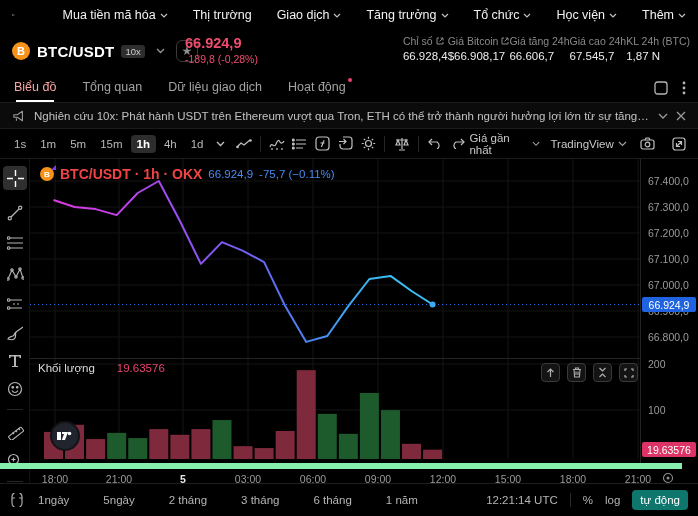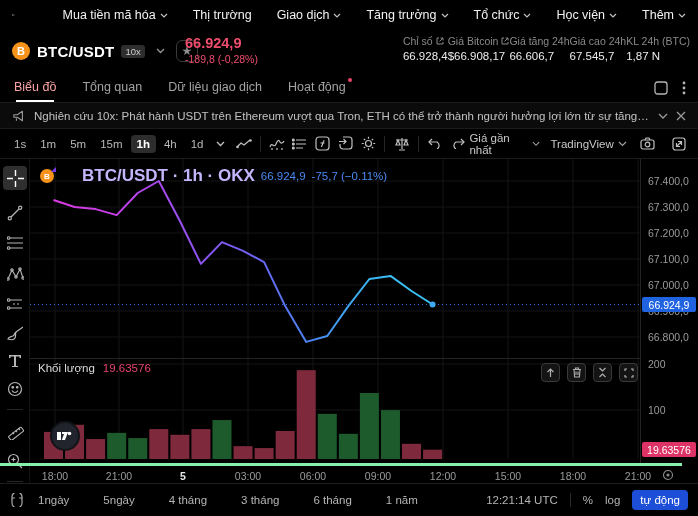--- a/index.html
+++ b/index.html
@@ -58,48 +58,48 @@
   .tools { position:absolute; left:0; top:0; bottom:0; width:30px; border-right:1px solid #141414; }
   .tool { position:absolute; left:3px; width:24px; height:24px; border-radius:4px; display:flex; align-items:center;
     justify-content:center; color:#b5b5b5; cursor:pointer; }
   .tool.active { background:#2f2f2f; color:#fff; }
   .tool-div { position:absolute; left:7px; width:16px; height:1px; background:#262626; }
   #chart-svg { position:absolute; left:30px; top:0; cursor:crosshair; }
   .pricescale { position:absolute; left:640px; top:0; width:58px; height:304px; border-left:1px solid #232323; }
   .pslabel { position:absolute; left:7px; color:#9a9a9a; font-size:10.5px; white-space:nowrap; }
   .badge { position:absolute; left:1px; right:2px; height:15px; border-radius:2px; color:#fff; font-size:10.5px;
     display:flex; align-items:center; justify-content:center; }
-  .timeaxis { position:absolute; left:0; right:16px; top:304px; height:18px; border-top:3px solid #86efac; }
+  .timeaxis { position:absolute; left:0; right:16px; top:304px; height:18px; border-top:6px solid #86efac; }
   .tlabel { position:absolute; top:4px; transform:translateX(-50%); color:#9a9a9a; font-size:10.5px; }
   .tlabel.major { color:#e8e8e8; font-weight:bold; }
   .axis-target { position:absolute; right:8px; top:3px; color:#8f8f8f; cursor:pointer; }
   .legend { position:absolute; left:40px; top:7px; display:flex; align-items:center; gap:6px; }
   .legend .coin { width:14px; height:14px; font-size:8px; position:relative; }
   .legend .coin i { position:absolute; right:-2px; top:-2px; width:0; height:0;
     border-left:5px solid transparent; border-top:5px solid #7b3df0; transform:rotate(90deg); }
-  .legend .ttl { color:#c4b5fd; font-size:17px; font-weight:bold;margin-left:22px; }
+  .legend .ttl { color:#ef4444; font-size:14px; font-weight:bold; }
   .legend .pv { color:#4a8af2; font-size:11.5px; }
-  .vol-legend { position:absolute; left:38px; top:203px; display:flex; gap:8px; font-size:11.5px; }
+  .vol-legend { position:absolute; left:38px; top:203px; display:flex; gap:22px; font-size:11.5px; }
   .vol-legend .lbl { color:#dcdcdc; }
   .vol-legend .val { color:#e8446e; }
   .vol-btns { position:absolute; left:541px; top:204px; display:flex; gap:7px; }
   .vbtn { width:19px; height:19px; border:1px solid #3a3a3a; border-radius:4px; background:#141414; color:#b0b0b0;
     display:flex; align-items:center; justify-content:center; cursor:pointer; }
   .tvlogo { position:absolute; left:50px; top:262px; width:30px; height:30px; border-radius:50%; background:#21242c;
     border:2px solid #121418; display:flex; align-items:center; justify-content:center; }
 
   
   .bottombar { height:33px; border-top:1px solid #1f1f1f; display:flex; align-items:center; padding:0 10px; gap:0; color:#b5b5b5; }
   .magnet { color:#a8a8a8; margin-right:14px; cursor:pointer; }
   .ranges { display:flex; gap:34px; font-size:11.5px; }
   .range { cursor:pointer; white-space:nowrap; }
   .bb-right { margin-left:auto; display:flex; align-items:center; gap:12px; font-size:11.5px; }
   .bb-sep { width:1px; height:14px; background:#2a2a2a; }
   .bb-btn { cursor:pointer; }
-  .bb-pill { background:#1d4ed8; color:#fff; padding:4px 8px; border-radius:4px; cursor:pointer; }
+  .bb-pill { background:#0f766e; color:#fff; padding:4px 8px; border-radius:4px; cursor:pointer; }
 </style>
 </head>
 <body>
 
 <div class="topnav">
   <svg width="48" height="16" viewBox="0 0 54 18" fill="#fff">
     <rect x="0" y="0" width="18" height="18"></rect>
       <rect x="6" y="6" width="6" height="6" fill="#000"></rect>
     <rect x="20" y="0" width="5" height="18"></rect>
       <rect x="31" y="0" width="5" height="6"></rect>
@@ -538,21 +538,21 @@
 <div class="bottombar">
   <span class="magnet">
     <svg width="14" height="14" viewBox="0 0 14 14" fill="none" stroke="currentColor" stroke-width="1.3">
         <path d="M2 8V4a5 5 0 0110 0v4"></path>
         <path d="M2 8v2a5 5 0 0010 0V8M2 5h3M9 5h3" stroke-width="1.2"></path>
       </svg>
   </span>
   <span class="ranges" id="ranges">
       <span class="range">1ngày</span>
       <span class="range">5ngày</span>
-      <span class="range">4 tháng</span>
+      <span class="range">2 tháng</span>
       <span class="range">3 tháng</span>
       <span class="range">6 tháng</span>
       <span class="range">1 năm</span>
     </span>
   <span class="bb-right">
     <span>12:21:14 UTC</span>
     <span class="bb-sep"></span>
     <span class="bb-btn">%</span>
     <span class="bb-btn">log</span>
     <span class="bb-pill">tự động</span>

